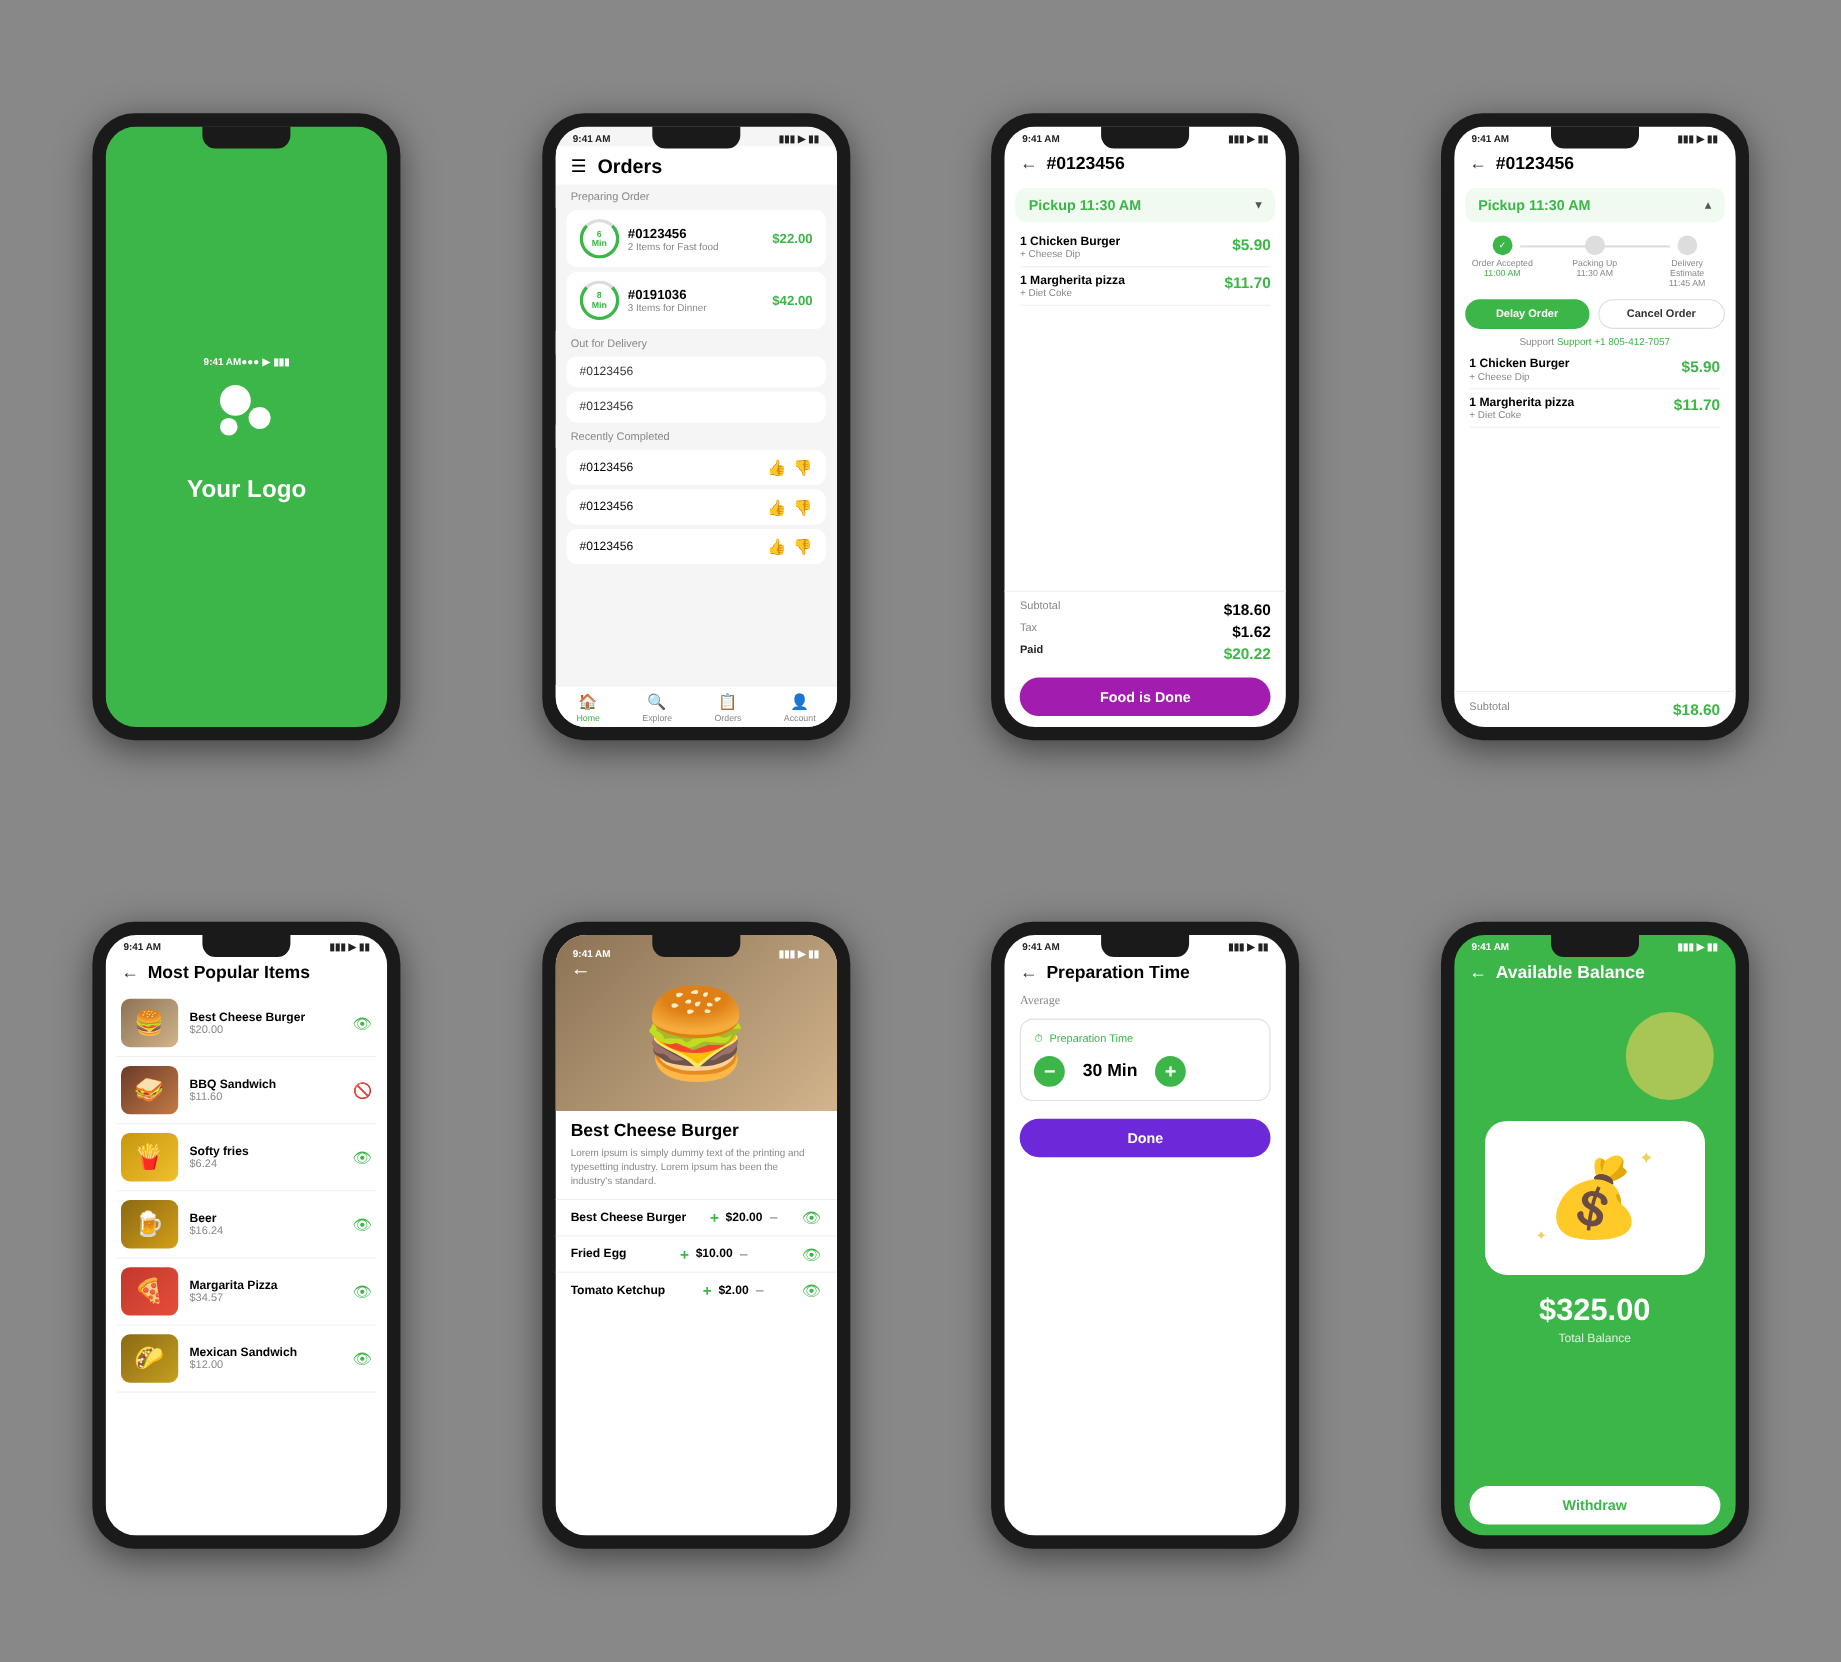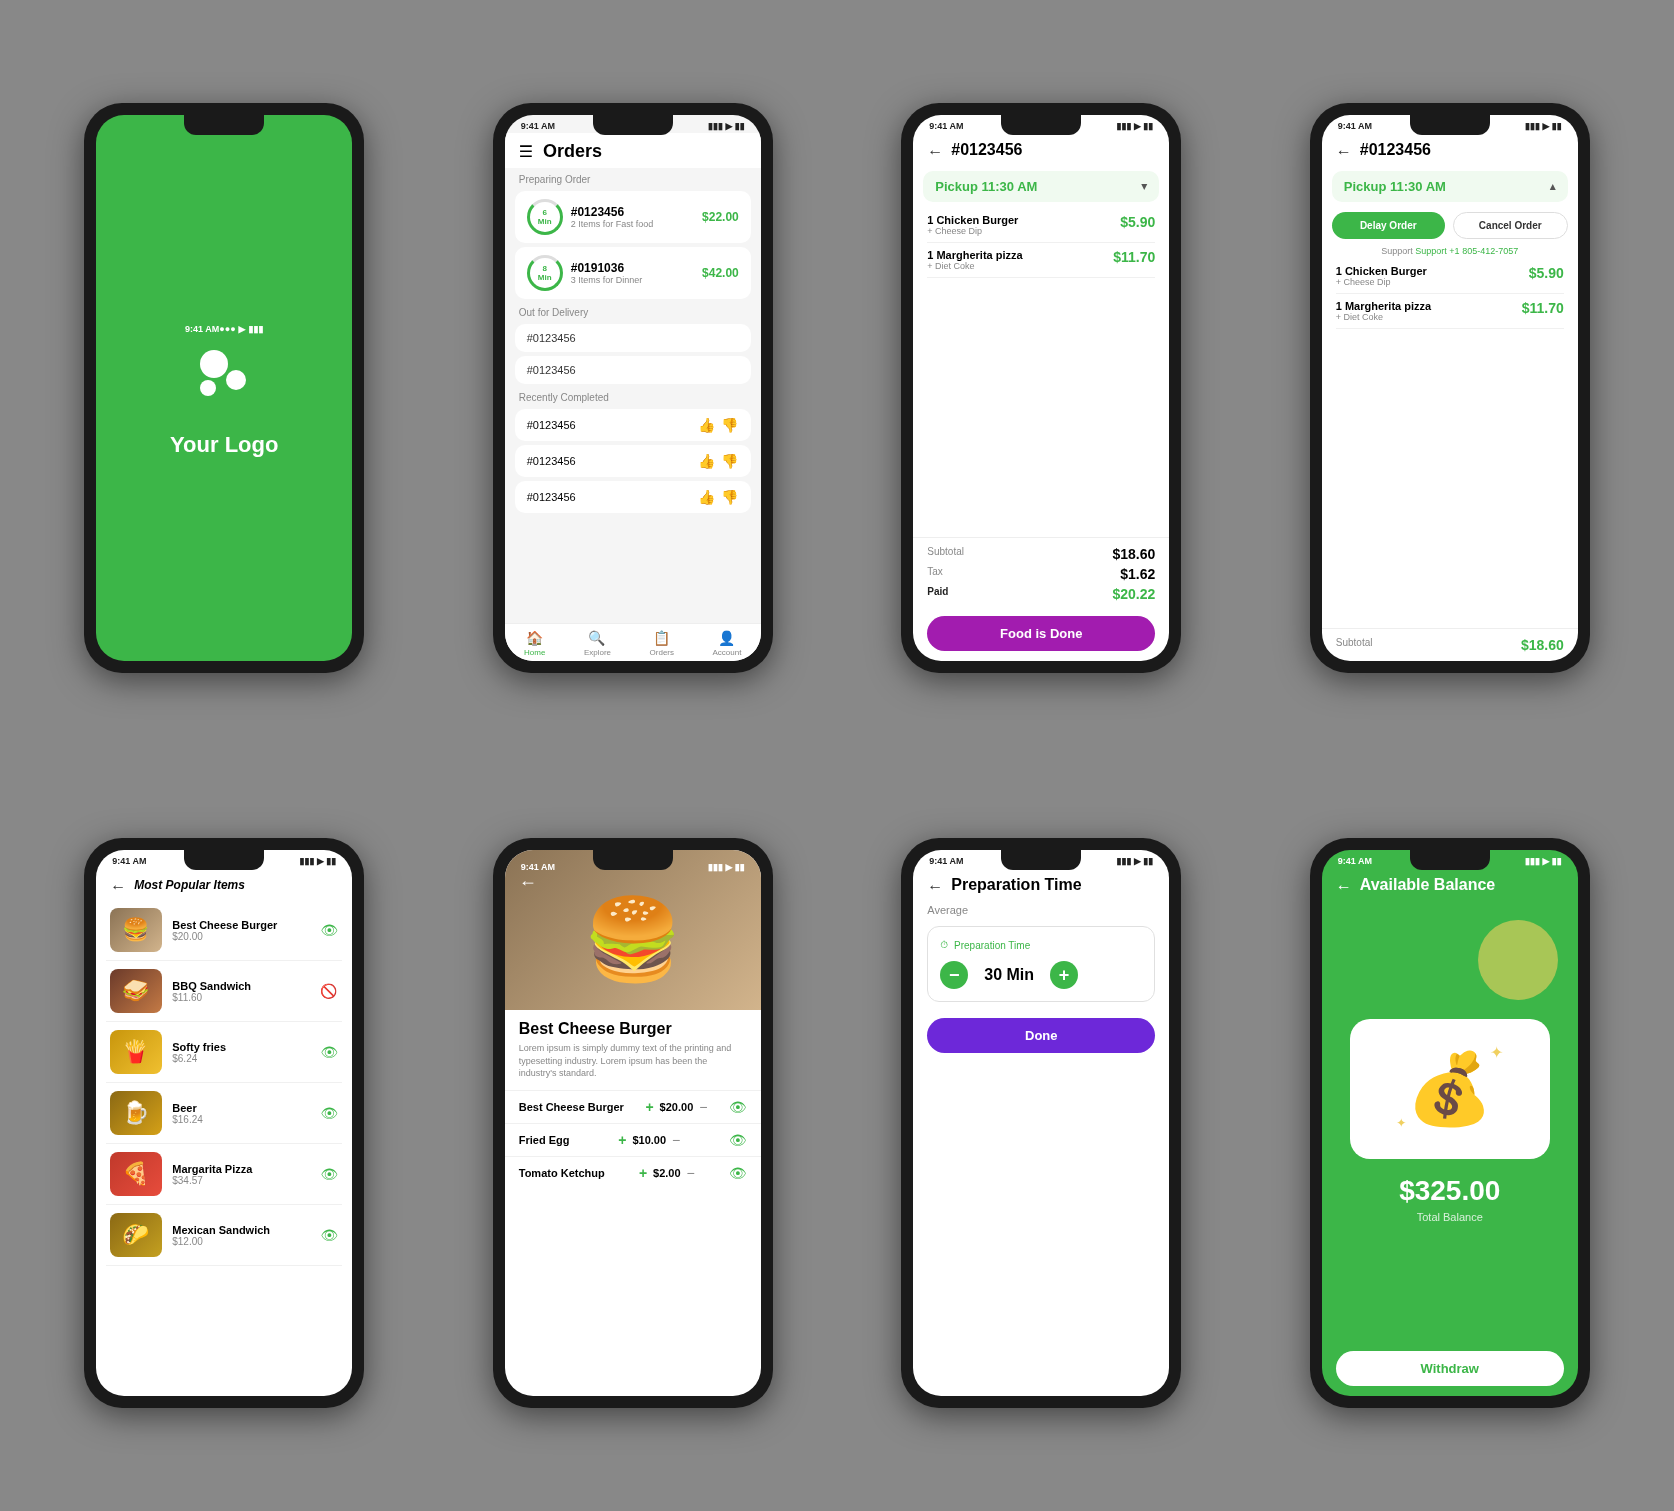--- a/index.html
+++ b/index.html
@@ -392,21 +392,21 @@
       flex-direction: column;
     }
 
     .popular-header {
       display: flex;
       align-items: center;
       padding: 8px 14px 6px;
       gap: 8px;
     }
 
-    .popular-title { font-size: 12px; font-weight: 700; font-style: italic; }
+    .popular-title { font-size: 16px; font-weight: 700; }
 
     .food-list { flex: 1; overflow: hidden; padding: 0 10px; }
 
     .food-item {
       display: flex;
       align-items: center;
       padding: 8px 4px;
       border-bottom: 1px solid #f0f0f0;
       gap: 10px;
     }
@@ -496,21 +496,21 @@
 
     .prep-header {
       display: flex;
       align-items: center;
       padding: 8px 14px 6px;
       gap: 8px;
     }
 
     .prep-title { font-size: 16px; font-weight: 700; }
 
-    .prep-label { font-size: 11px; color: #888; padding: 4px 14px; }
+    .prep-label { font-size: 11px; color: #888; padding: 4px 14px; font-family: Liberation Serif, serif; }
 
     .prep-card {
       margin: 6px 14px;
       border: 1px solid #e0e0e0;
       border-radius: 12px;
       padding: 12px;
     }
 
     .prep-card-label {
       display: flex;
@@ -839,20 +839,38 @@
             <span>▮▮▮ ▶ ▮▮</span>
           </div>
           <div class="detail-header">
             <span class="back-arrow">←</span>
             <span class="detail-order-id">#0123456</span>
           </div>
           <div class="pickup-bar">
             <span class="pickup-text">Pickup 11:30 AM</span>
             <span class="chevron">▴</span>
           </div>
+          <div class="status-track">
+            <div class="status-line"></div>
+            <div class="status-step">
+              <div class="status-dot active"></div>
+              <span>Order Accepted</span>
+              <span style="color:#3cb648">11:00 AM</span>
+            </div>
+            <div class="status-step">
+              <div class="status-dot"></div>
+              <span>Packing Up</span>
+              <span>11:30 AM</span>
+            </div>
+            <div class="status-step">
+              <div class="status-dot"></div>
+              <span>Delivery Estimate</span>
+              <span>11:45 AM</span>
+            </div>
+          </div>
           <div class="action-btns">
             <button class="btn-delay">Delay Order</button>
             <button class="btn-cancel">Cancel Order</button>
           </div>
           <div class="support-text">
             Support <span>Support +1 805-412-7057</span>
           </div>
           <div class="order-items" style="padding:0 14px">
             <div class="item-row">
               <div>

